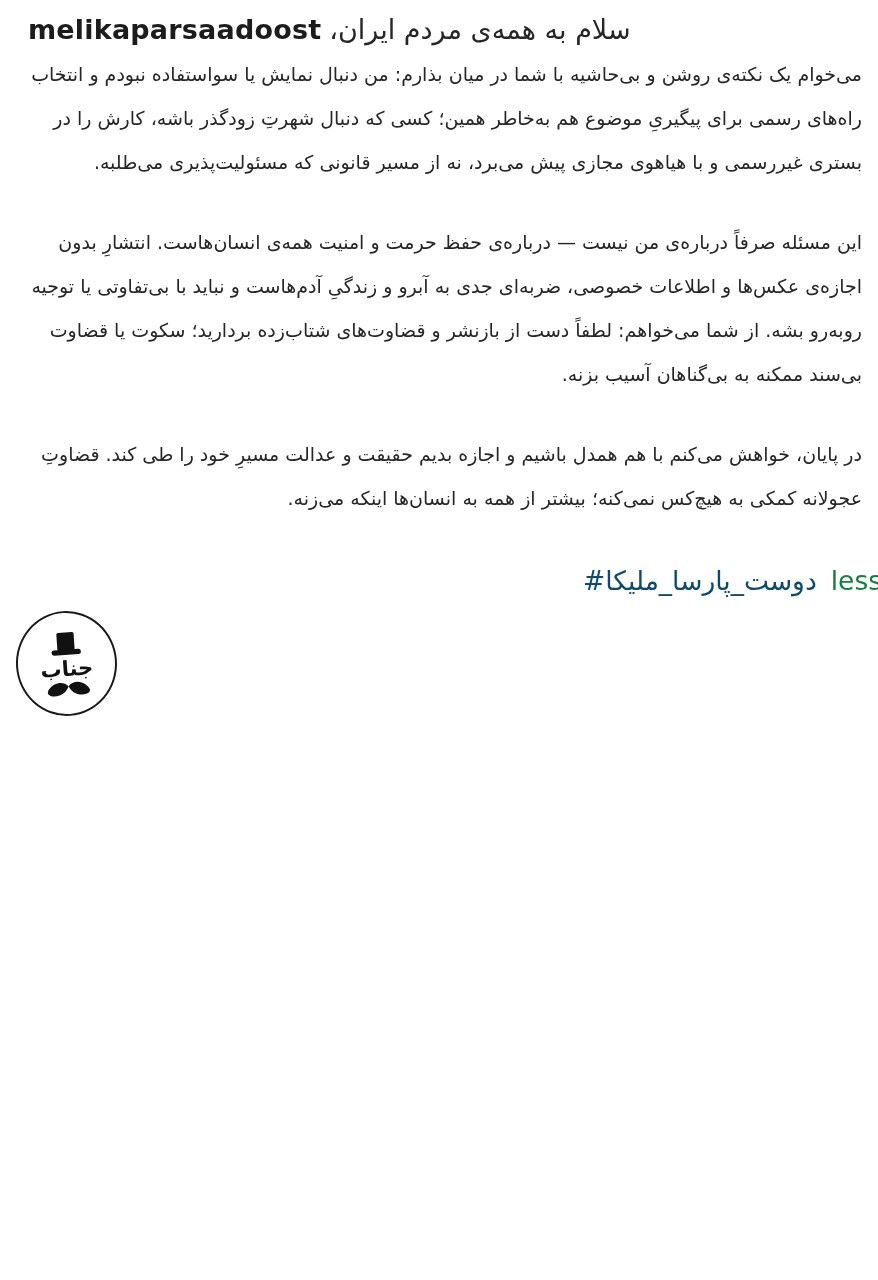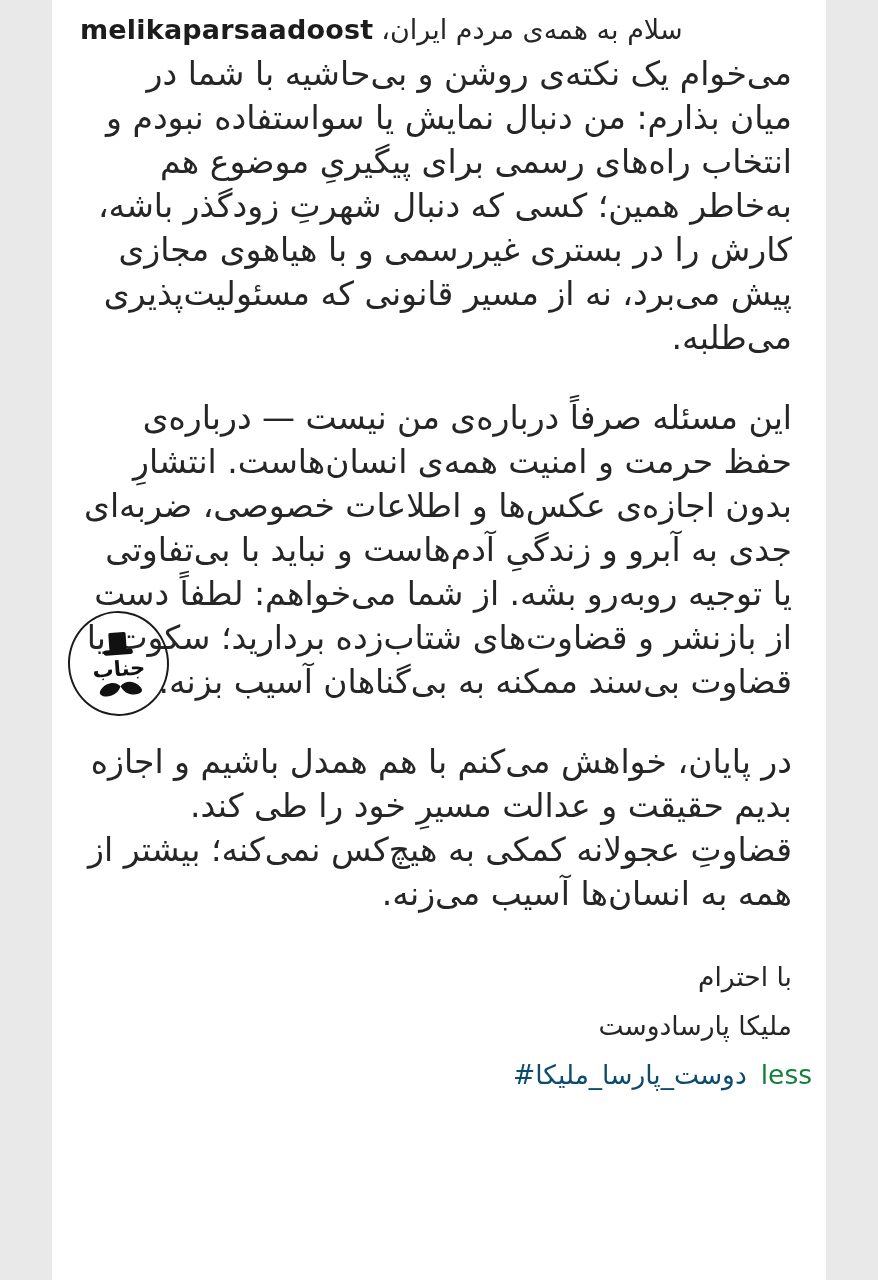--- a/index.html
+++ b/index.html
@@ -1,23 +1,23 @@
 <!DOCTYPE html>
 <html lang="fa"><head>
 <meta charset="utf-8">
 <style>
   html,body { margin:0; padding:0; }
   body { background:#e9e9e9; }
   .page {
     position:relative;
-    width:774px; height:1280px;
+    width:878px; height:1280px;
     margin:0 auto;
     background:#ffffff;
     box-sizing:border-box;
-    padding:8px 34px 0 28px;
+    padding:8px 16px 0 28px;
     overflow:hidden;
     font-family:"DejaVu Sans", sans-serif;
     color:#262626;
     font-size:26px;
   }
   
   .first-line {
     direction:ltr;
     text-align:left;
     line-height:44px;
@@ -35,21 +35,21 @@
     unicode-bidi:isolate;
     margin-left:8px;
     font-size:27px;
   }
   
   .para {
     direction:rtl;
     text-align:right;
     line-height:44px;
     margin:4px 0 36px 0;
-    font-size:33px;
+    font-size:19px;
   }
   .para:first-of-type { margin-top:0; }
   .signature {
     direction:rtl;
     text-align:right;
     line-height:49px;
     margin:6px 0 0 0;
     font-size:26.5px;
   }
   .sig-line { display:block; }
@@ -94,26 +94,22 @@
 <body>
 
 <div class="page">
 
   <div class="first-line">
     <span class="username">melikaparsaadoost</span><span class="greeting">سلام به همه‌ی مردم ایران،</span>
   </div>
 
   <p class="para">می‌خوام یک نکته‌ی روشن و بی‌حاشیه با شما در میان بذارم: من دنبال نمایش یا سواستفاده نبودم و انتخاب راه‌های رسمی برای پیگیریِ موضوع هم به‌خاطر همین؛ کسی که دنبال شهرتِ زودگذر باشه، کارش را در بستری غیررسمی و با هیاهوی مجازی پیش می‌برد، نه از مسیر قانونی که مسئولیت‌پذیری می‌طلبه.</p>
   <p class="para">این مسئله صرفاً درباره‌ی من نیست — درباره‌ی حفظ حرمت و امنیت همه‌ی انسان‌هاست. انتشارِ بدون اجازه‌ی عکس‌ها و اطلاعات خصوصی، ضربه‌ای جدی به آبرو و زندگیِ آدم‌هاست و نباید با بی‌تفاوتی یا توجیه روبه‌رو بشه. از شما می‌خواهم: لطفاً دست از بازنشر و قضاوت‌های شتاب‌زده بردارید؛ سکوت یا قضاوت بی‌سند ممکنه به بی‌گناهان آسیب بزنه.</p>
-  <p class="para">در پایان، خواهش می‌کنم با هم همدل باشیم و اجازه بدیم حقیقت و عدالت مسیرِ خود را طی کند. قضاوتِ عجولانه کمکی به هیچ‌کس نمی‌کنه؛ بیشتر از همه به انسان‌ها آسیب می‌زنه.</p>
+  <p class="para">در پایان، خواهش می‌کنم با هم همدل باشیم و اجازه بدیم حقیقت و عدالت مسیرِ خود را طی کند. قضاوتِ عجولانه کمکی به هیچ‌کس نمی‌کنه؛ بیشتر از همه به انسان‌ها اینکه می‌زنه.</p>
 
-  <div class="signature">
-    <span class="sig-line">با احترام</span>
-    <span class="sig-line">ملیکا پارسادوست</span>
-  </div>
 
   <div class="hash-line">
     <span class="hashtag">#‎ملیکا‎_‎پارسا‎_‎دوست</span><span class="less">less</span>
   </div>
 
   <div class="stamp">
     <svg class="stamp-hat" viewBox="0 0 44 30" xmlns="http://www.w3.org/2000/svg">
       <rect x="12" y="1" width="20" height="21" rx="2" fill="#111"></rect>
       <rect x="5" y="21" width="34" height="6" rx="3" fill="#111"></rect>
     </svg>

